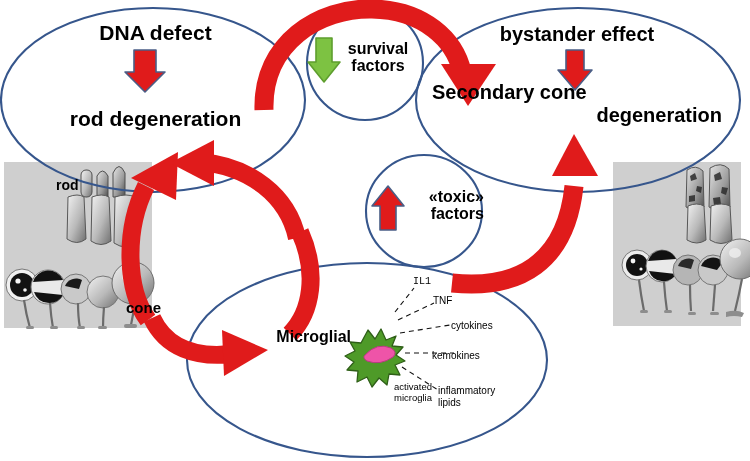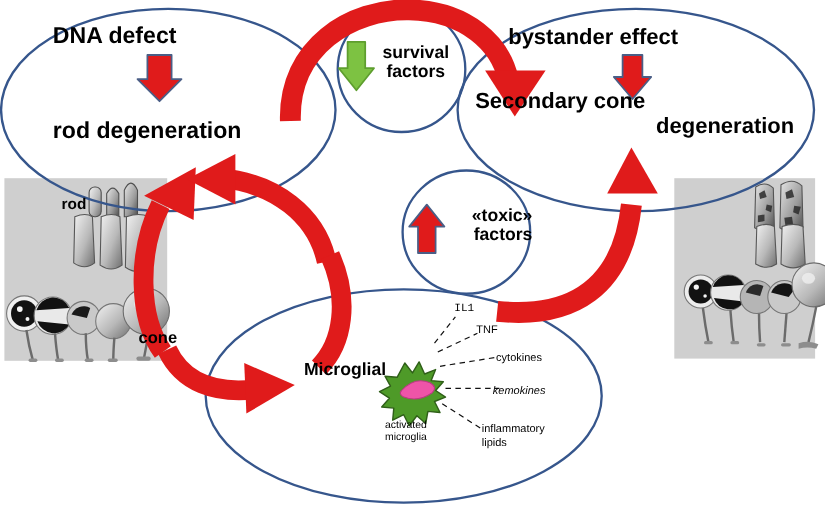--- a/index.html
+++ b/index.html
@@ -1,41 +1,41 @@
 <!DOCTYPE html>
 <html><head>
 <meta charset="utf-8">
 <style>
   html,body{margin:0;padding:0;background:#fff;}
   body{width:750px;height:461px;overflow:hidden;
        font-family:"Liberation Sans","DejaVu Sans",sans-serif;}
   #stage{position:relative;width:750px;height:461px;background:#ffffff;}
   #stage svg.layer{position:absolute;left:0;top:0;width:750px;height:461px;}
-  .txt{position:absolute;color:#000;font-weight:bold;
+  .txt{position:absolute;color:#000;font-weight:bold;text-align:center;
        line-height:1.08;white-space:nowrap;}
   
   #lbl-dna       {left:48px;  top:22px;  width:215px; font-size:21px;}
   #lbl-rodline1  {left:48px;  top:85px;  width:215px; font-size:21px;}
   #lbl-bystander {left:462px; top:24px;  width:230px; font-size:20px;}
   #lbl-secondary {left:432px; top:82px;  width:225px; font-size:20px;text-align:left;}
   #lbl-degen     {left:432px; top:105px; width:290px; font-size:20px;text-align:right;}
   #lbl-survival  {left:333px; top:40px;  width:90px;  font-size:16px;text-align:center;}
   #lbl-toxic     {left:399px; top:188px; width:85px;  font-size:16px;text-align:right;}
   #lbl-micro     {left:196px; top:328px; width:155px; font-size:16px;text-align:right;}
   
   #lbl-rod  {left:56px; top:178px; font-size:14px;}
   #lbl-cone {left:126px;top:300px; font-size:15px;}
   
   #cap-microglia{left:350px;top:381px;width:82px;font-size:9.5px;font-weight:normal;
-                 line-height:1.18;text-align:left;white-space:normal;}
+                 line-height:1.18;text-align:right;white-space:normal;}
   .med{position:absolute;font-size:10px;font-weight:normal;color:#000;white-space:nowrap;}
   #med-il1   {left:413px;top:276px;font-family:Liberation Mono, monospace;}
   #med-tnf   {left:433px;top:295px;}
   #med-cyt   {left:451px;top:320px;}
-  #med-kem   {left:448px;top:350px;font-style:italic;}
+  #med-kem   {left:432px;top:350px;}
   #med-inf   {left:438px;top:385px;width:82px;white-space:normal;line-height:1.15;}
 </style>
 </head>
 <body>
 
 <div id="stage">
 
   <svg class="layer">
     <defs>
       <linearGradient id="cellg" x1="0" y1="0" x2="1" y2="1">

